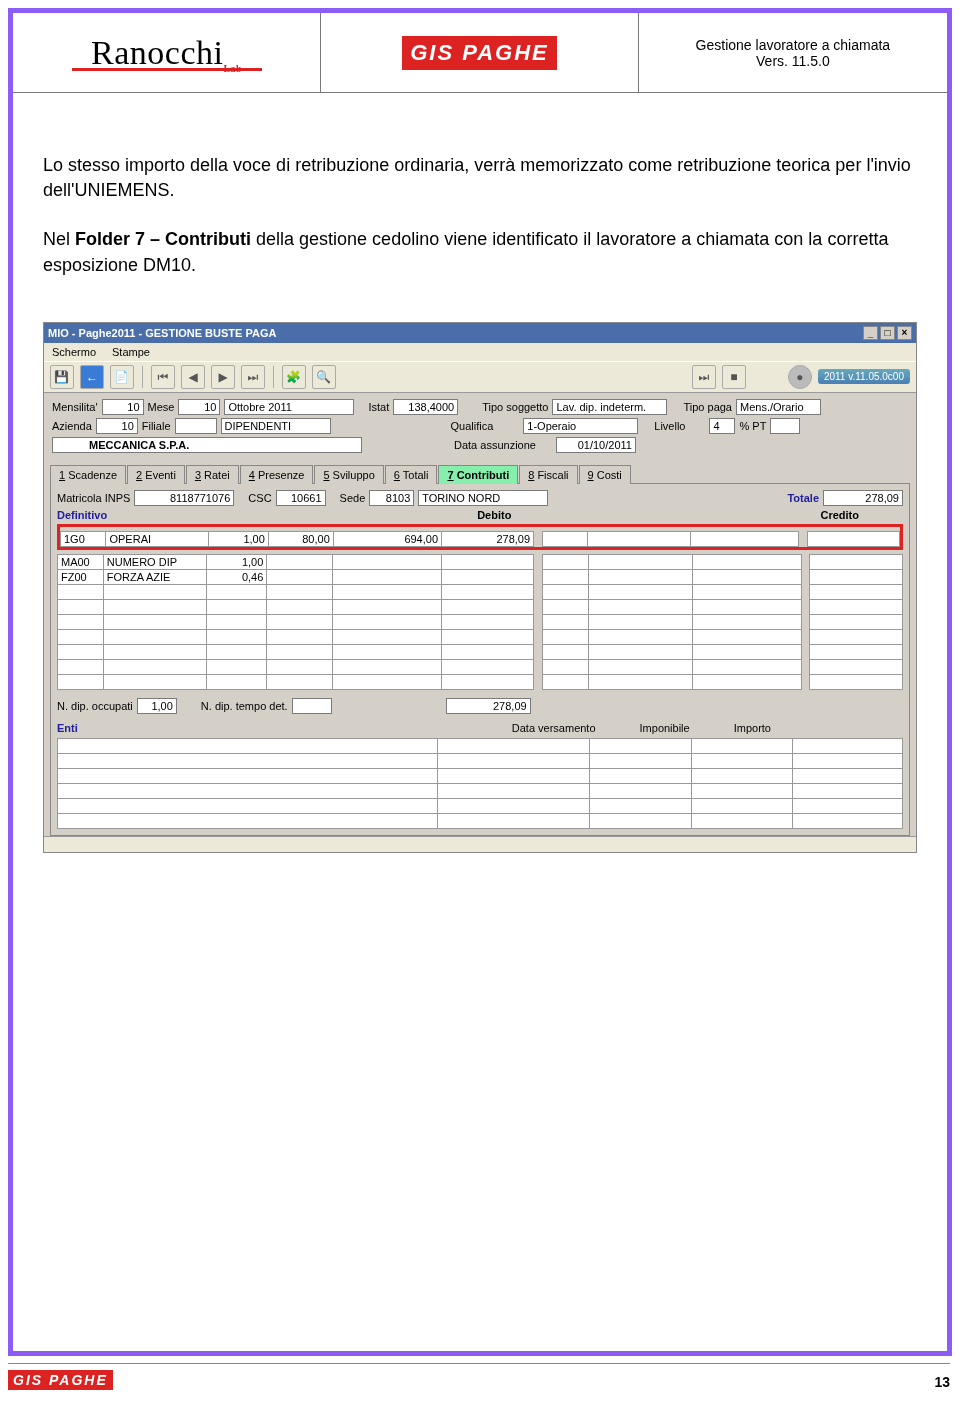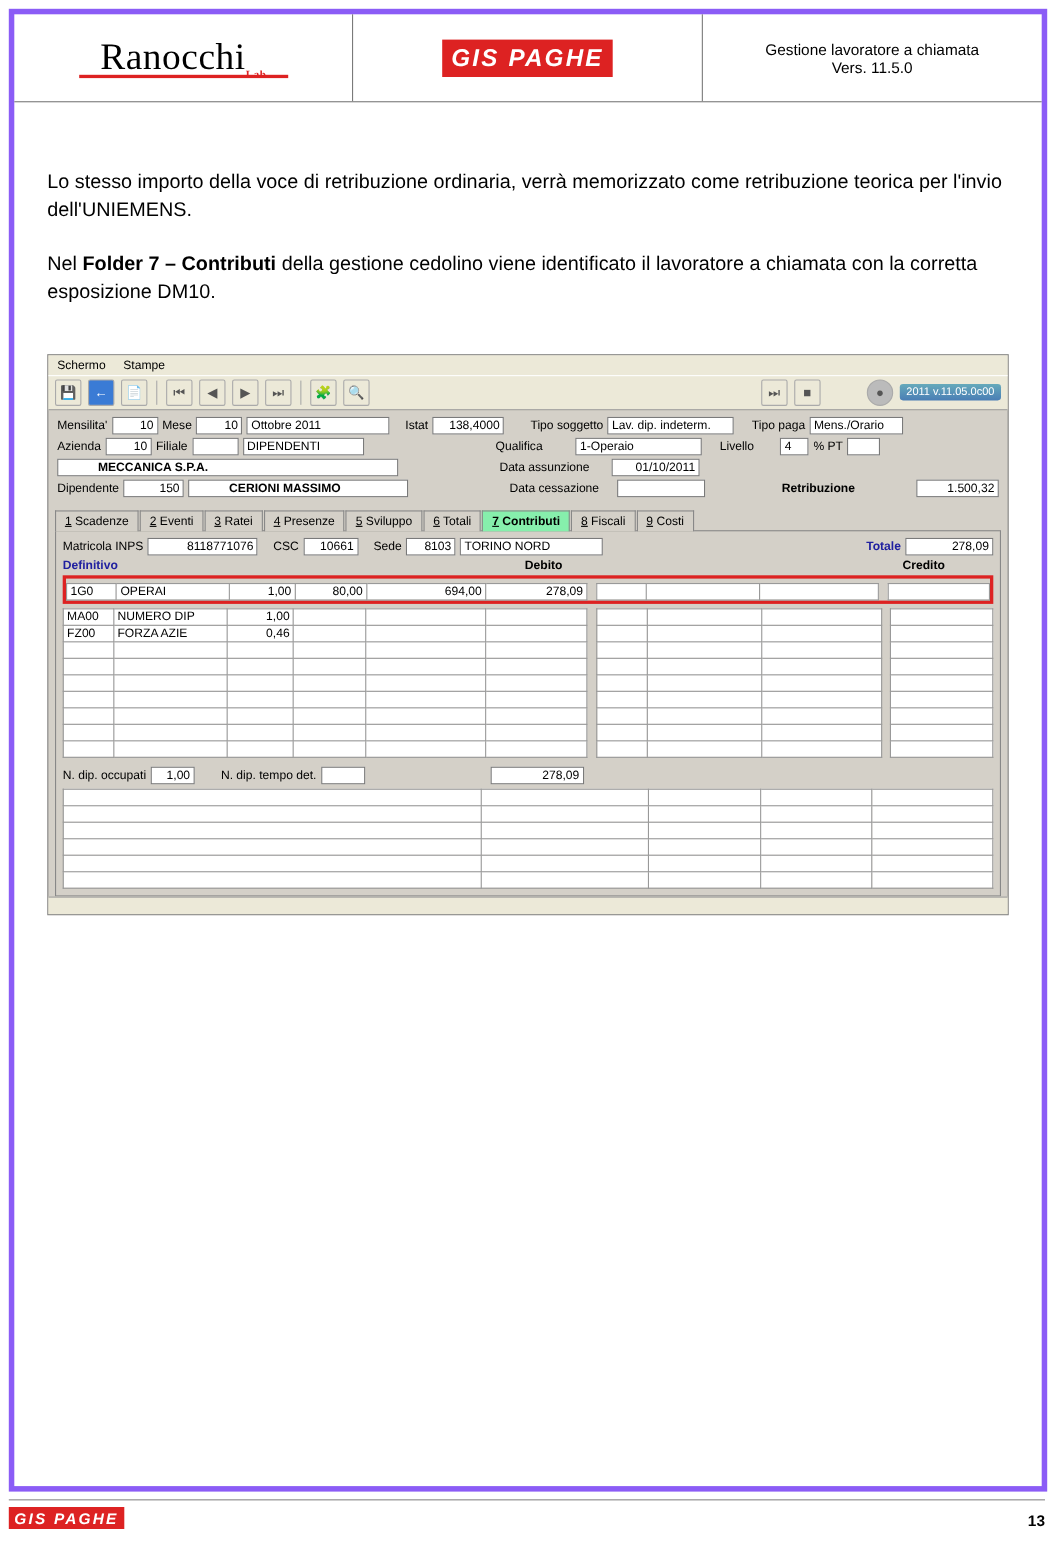--- a/index.html
+++ b/index.html
@@ -75,20 +75,28 @@
   <div class="body-text">
     <p>
       <span>Lo stesso importo della voce di retribuzione ordinaria, verrà memorizzato come retribuzione teorica per l'invio dell'UNIEMENS.</span>
     </p>
     <p>
       <span>Nel </span><b>Folder 7 – Contributi</b><span> della gestione cedolino viene identificato il lavoratore a chiamata con la corretta esposizione DM10.</span>
     </p>
   </div>
 
   <div class="screenshot">
+    <div class="titlebar">
+      <span>MIO - Paghe2011 - GESTIONE BUSTE PAGA</span>
+      <div class="wbtn">
+        <span>_</span>
+        <span>□</span>
+        <span>×</span>
+      </div>
+    </div>
     <div class="menubar">
       <span>Schermo</span>
       <span>Stampe</span>
     </div>
     <div class="toolbar">
       <div class="tbtn">💾</div>
       <div class="tbtn" style="background:#3a7bd5;color:#fff">←</div>
       <div class="tbtn">📄</div>
       <div class="tsep"></div>
       <div class="tbtn">⏮</div>
@@ -132,30 +140,20 @@
         <span class="lbl" style="margin-left:12px">Livello</span>
         <span class="fld" style="width:26px;margin-left:20px">4</span>
         <span class="lbl">% PT</span>
         <span class="fld" style="width:30px"></span>
       </div>
       <div class="row">
         <span class="fld bold" style="width:310px">MECCANICA S.P.A.</span>
         <span style="width:84px"></span>
         <span class="lbl">Data assunzione</span>
         <span class="fld right" style="width:80px;margin-left:16px">01/10/2011</span>
-      </div>
-      <div class="row">
-        <span class="lbl">Dipendente</span>
-        <span class="fld right" style="width:55px">150</span>
-        <span class="fld bold" style="width:200px">CERIONI MASSIMO</span>
-        <span style="width:84px"></span>
-        <span class="lbl">Data cessazione</span>
-        <span class="fld" style="width:80px;margin-left:12px"></span>
-        <span class="lbl bold" style="margin-left:30px">Retribuzione</span>
-        <span class="fld right" style="width:75px;margin-left:auto">1.500,32</span>
       </div>
     </div>
 
     <div class="tabs">
       <div class="tab"><u>1</u> Scadenze</div>
       <div class="tab"><u>2</u> Eventi</div>
       <div class="tab"><u>3</u> Ratei</div>
       <div class="tab"><u>4</u> Presenze</div>
       <div class="tab"><u>5</u> Sviluppo</div>
       <div class="tab"><u>6</u> Totali</div>
@@ -335,20 +333,26 @@
         </table>
 
       <div class="row" style="margin-top:8px">
         <span class="lbl">N. dip. occupati</span>
         <span class="fld right" style="width:40px">1,00</span>
         <span class="lbl" style="margin-left:20px">N. dip. tempo det.</span>
         <span class="fld" style="width:40px"></span>
         <span class="fld right" style="width:85px;margin-left:110px">278,09</span>
       </div>
 
+      <div class="row" style="margin-top:8px">
+        <span class="lbl blue">Enti</span>
+        <span class="lbl" style="margin-left:430px">Data versamento</span>
+        <span class="lbl" style="margin-left:40px">Imponibile</span>
+        <span class="lbl" style="margin-left:40px">Importo</span>
+      </div>
       <table class="tbl enti-tbl">
         <tbody>
             <tr>
               <td style="width:45%"></td>
               <td style="width:18%"></td>
               <td style="width:12%"></td>
               <td style="width:12%"></td>
               <td style="width:13%"></td>
             </tr>
         <tr>

